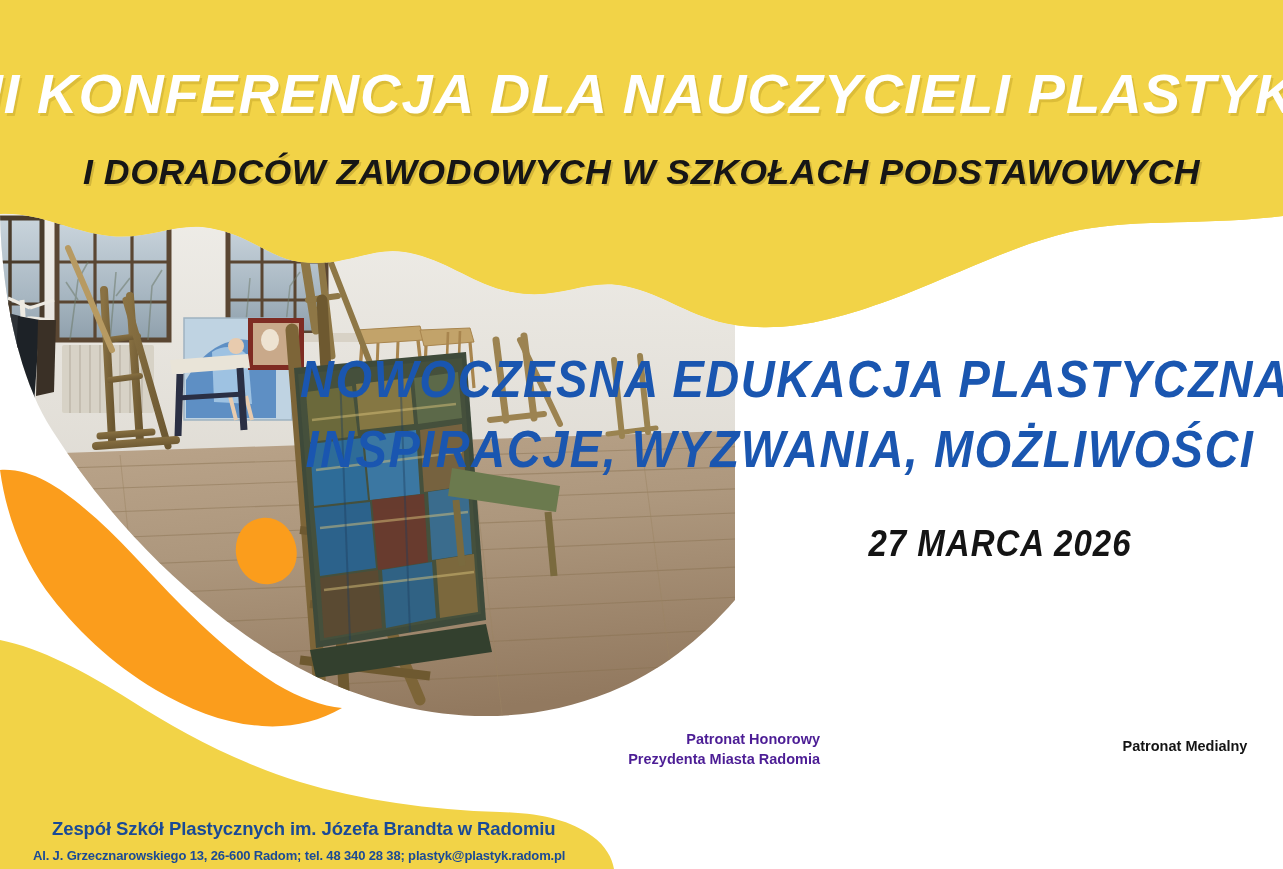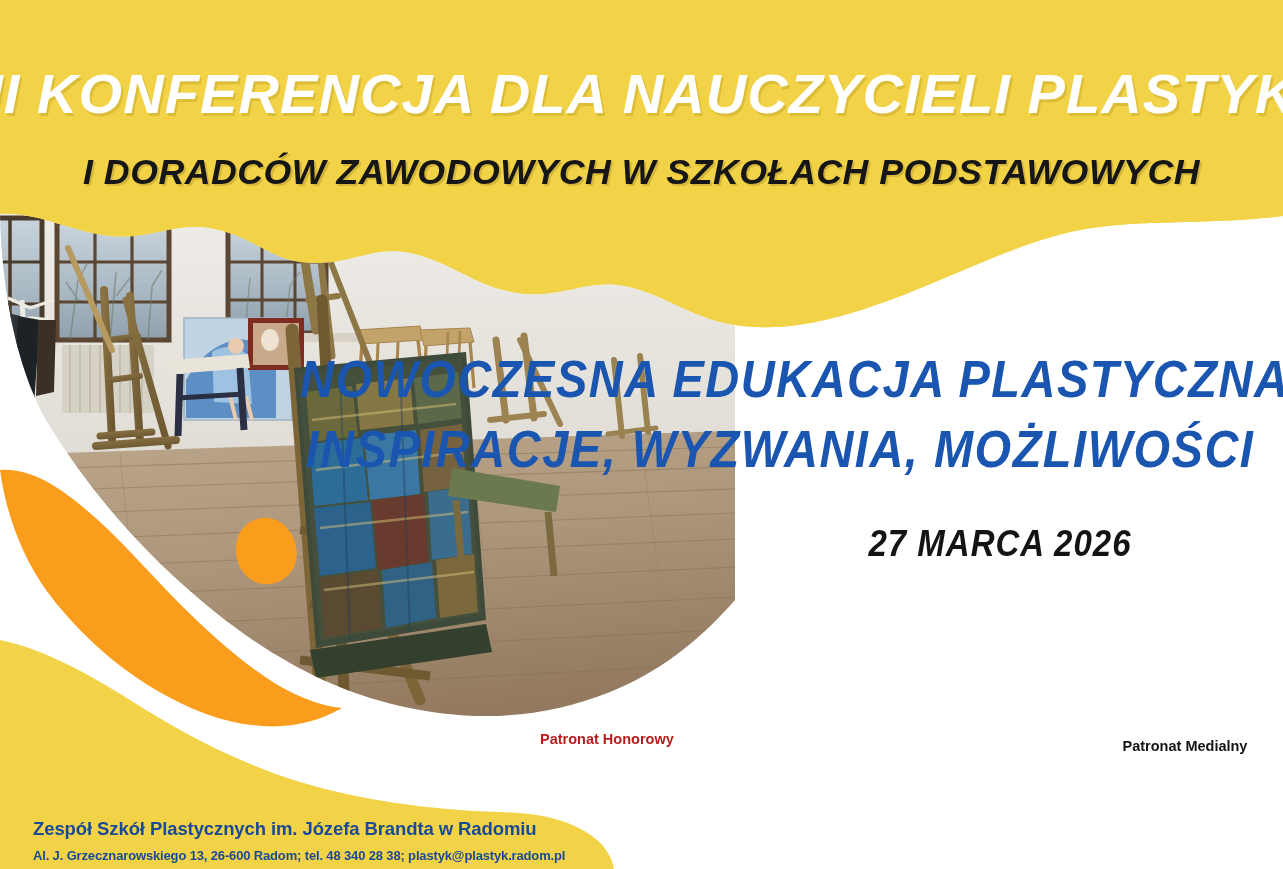--- a/index.html
+++ b/index.html
@@ -47,26 +47,26 @@
 
   .event-date{
     position:absolute;left:760px;top:525px;width:480px;
     text-align:center;z-index:7;
     color:#141414;font-size:33px;font-weight:bold;font-style:italic;
     letter-spacing:1px;transform:scaleY(1.1);
   }
 
   
   .school{position:absolute;left:33px;top:818px;z-index:9;color:#1A4A96;}
-  .school-name{font-size:18.5px;font-weight:bold;letter-spacing:-.1px;white-space:nowrap;}
+  .school-name{font-size:18.5px;font-weight:bold;letter-spacing:-.1px;white-space:nowrap;margin-left:19px;}
   .school-addr{font-size:13px;font-weight:bold;margin-top:8px;letter-spacing:-.15px;white-space:nowrap;}
 
   
-  .pat-hon{position:absolute;left:540px;top:730px;width:300px;text-align:left;z-index:9;
-           font-size:14.5px;font-weight:bold;color:#b91c1c;line-height:1.35;}
+  .pat-hon{position:absolute;left:520px;top:730px;width:300px;text-align:right;z-index:9;
+           font-size:14.5px;font-weight:bold;color:#4c1d95;line-height:1.35;}
   .pat-med{position:absolute;left:1065px;top:738px;width:240px;text-align:center;z-index:9;
            font-size:14.5px;font-weight:bold;color:#141414;}
 
   .logos{position:absolute;left:0;top:770px;width:1283px;height:95px;z-index:9;}
 </style>
 </head>
 <body>
 
 <div id="poster">
 
@@ -360,20 +360,21 @@
 
   <div class="main-title">
     <span class="mt-l1">NOWOCZESNA EDUKACJA PLASTYCZNA</span>
     <span class="mt-l2">INSPIRACJE, WYZWANIA, MOŻLIWOŚCI</span>
   </div>
 
   <div class="event-date">27 MARCA 2026</div>
 
   <div class="pat-hon">
     <div>Patronat Honorowy</div>
+    <div>Prezydenta Miasta Radomia</div>
   </div>
   <div class="pat-med">Patronat Medialny</div>
 
   <div class="logos">
 
     
     
 
     
     

